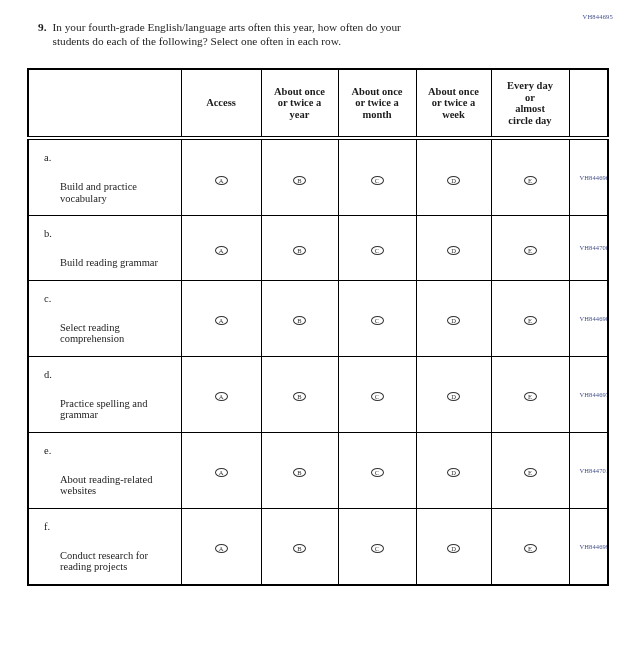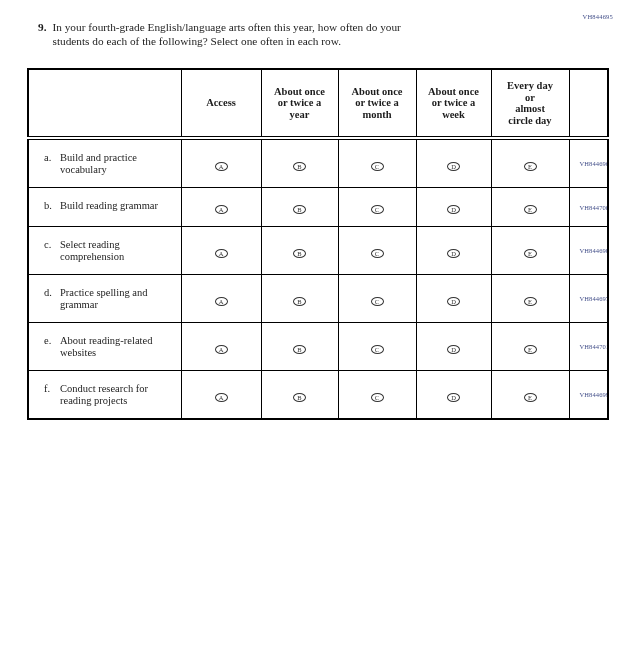--- a/index.html
+++ b/index.html
@@ -60,21 +60,21 @@
   .label-cell {
     vertical-align: top;
   }
   .label-inner {
     display: flex;
     padding: 2px 2px 1px 5px;
     font-size: 10.5px;
     line-height: 11.5px;
   }
   .row-letter { width: 16px; flex: 0 0 16px; }
-  .row-label { flex: 1; white-space: pre-line; }
+  .row-label { flex: 1; white-space: pre-line; margin-top: 29px; }
 
   .oval-cell { text-align: center; vertical-align: middle; }
   .oval {
     display: inline-flex;
     align-items: center;
     justify-content: center;
     width: 13px; height: 9px;
     border: 1.1px solid #333333;
     border-radius: 50%;
     font-size: 6.5px;

